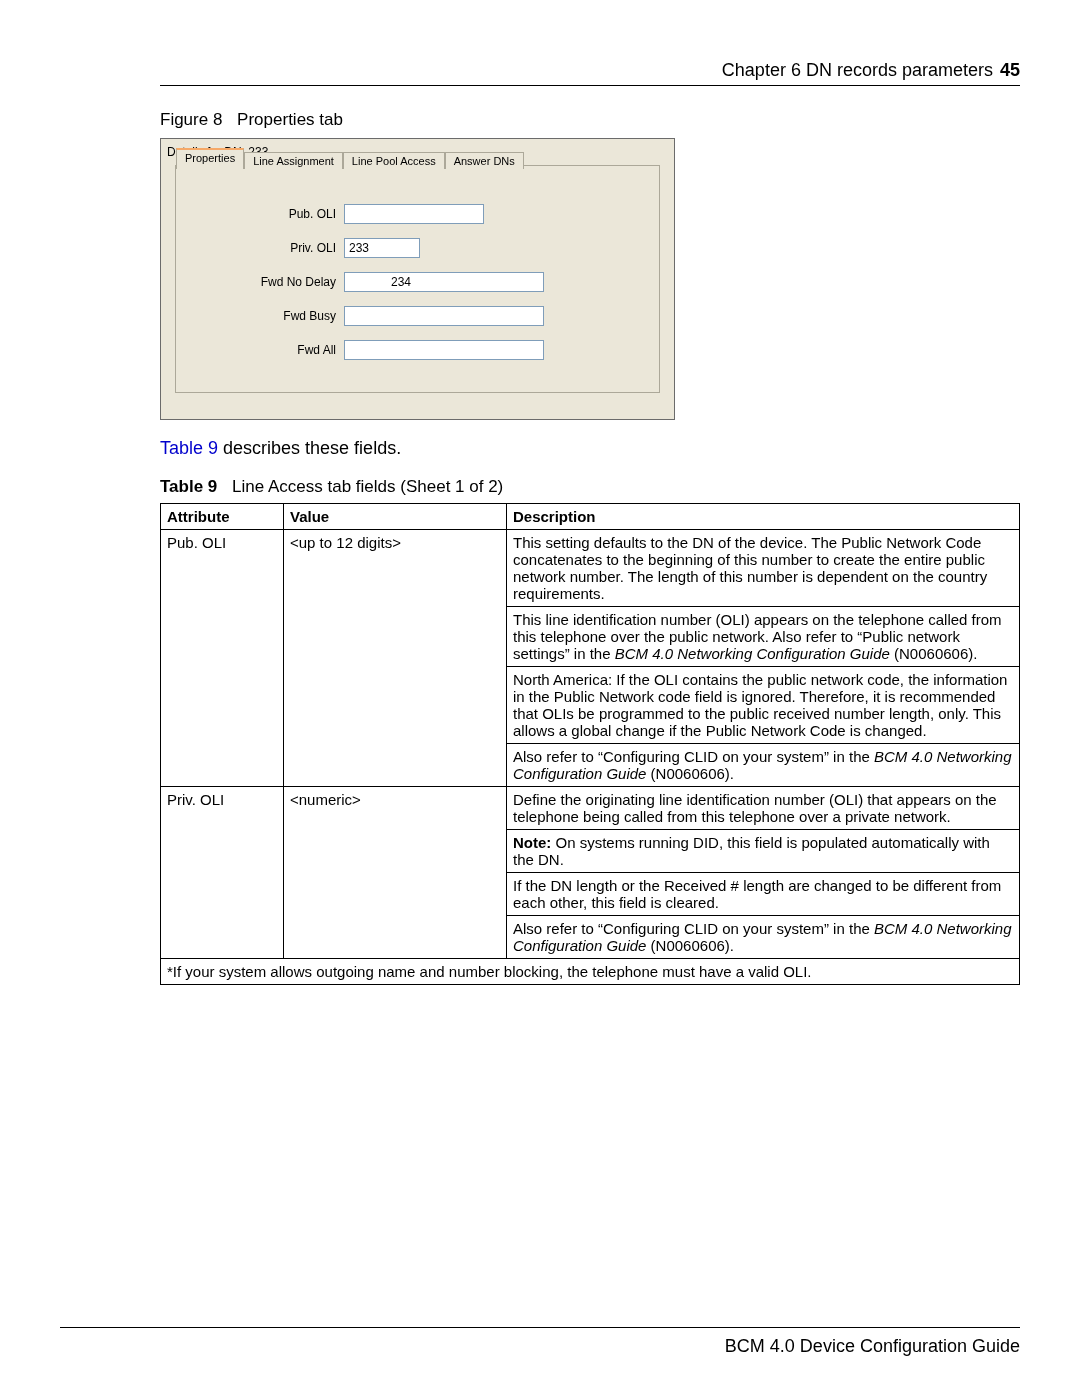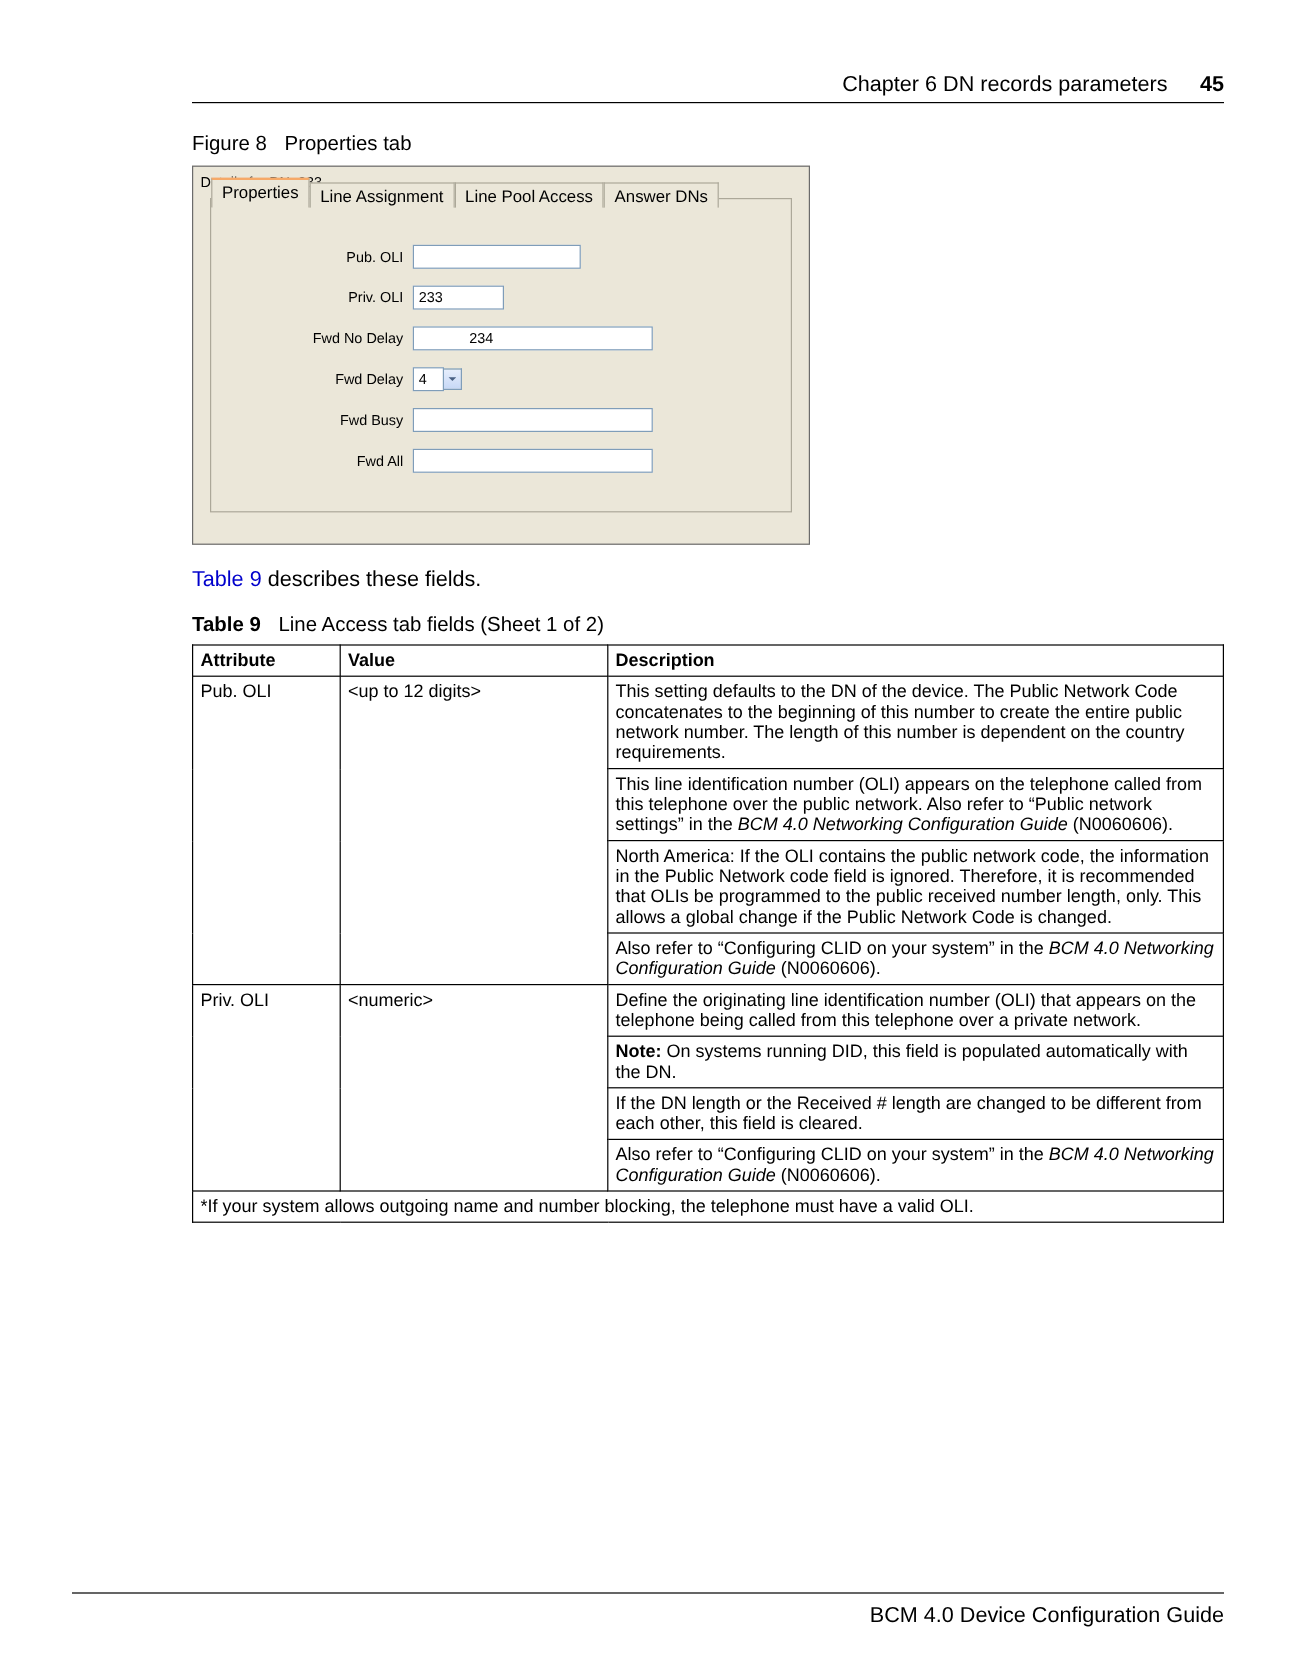--- a/index.html
+++ b/index.html
@@ -15,21 +15,21 @@
     width: 1080px;
     height: 1397px;
     box-sizing: border-box;
     padding: 60px 60px 50px 160px;
   }
   .header-line {
     text-align: right;
     font-size: 18px;
   }
   .header-chapter { display: inline; }
-  .header-page { display: inline; font-weight: bold; margin-left: 22px; }
+  .header-page { display: inline; font-weight: bold; margin-left: 2px; }
   .hr-top { border: none; border-top: 1.5px solid #000; margin-top: 4px; margin-bottom: 24px; }
   .fig-caption { font-size: 17px; margin: 18px 0 8px 0; }
   .fig-caption .bold { font-weight: normal; margin-right: 10px; }
 
   
   .shot {
     width: 515px;
     border: 1px solid #6b6b6b;
     background: #ebe7d9;
     font-family: "Tahoma", Arial, sans-serif;
@@ -50,21 +50,21 @@
     position: absolute;
     top: -18px;
     left: 0;
     display: flex;
   }
   .tab {
     border: 1px solid #aca899;
     border-bottom: none;
     background: #ebe7d9;
     padding: 2px 8px 2px 8px;
-    font-size: 14px;
+    font-size: 11px;
     margin-right: 0px;
     position: relative;
   }
   .tab.active {
     background: #ebe7d9;
     border-top-color: #f6a968;
     border-top-width: 2px;
     z-index: 2;
   }
   .tab:not(.active) { margin-top: 4px; }
@@ -159,31 +159,20 @@
         <div class="form-label">Pub. OLI</div>
         <input class="tfield" style="width: 140px;" value="">
       </div>
       <div class="form-row">
         <div class="form-label">Priv. OLI</div>
         <input class="tfield w-sm" value="233" style="">
       </div>
       <div class="form-row">
         <div class="form-label">Fwd No Delay</div>
         <input class="tfield w-lg" value="234" style="">
-      </div>
-      <div class="form-row">
-        <div class="form-label">Fwd Delay</div>
-        <div class="dropdown">
-          <input class="tfield" style="width: 26px;" value="4">
-          <div class="dd-arrow">
-            <svg viewBox="0 0 10 10">
-                <path d="M1 3 L5 7 L9 3 Z" fill="#4a6184"></path>
-              </svg>
-          </div>
-        </div>
       </div>
       <div class="form-row">
         <div class="form-label">Fwd Busy</div>
         <input class="tfield w-lg" value="" style="">
       </div>
       <div class="form-row">
         <div class="form-label">Fwd All</div>
         <input class="tfield w-lg" value="" style="">
       </div>
     </div>

